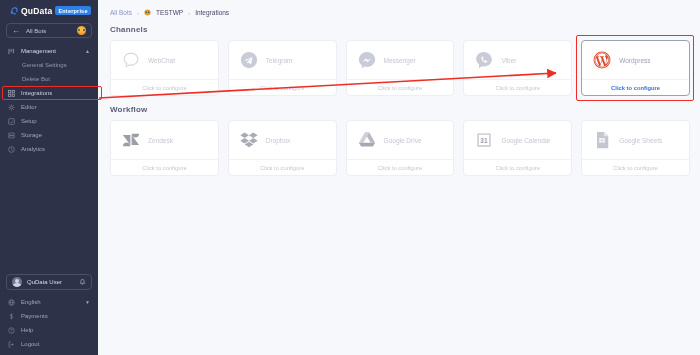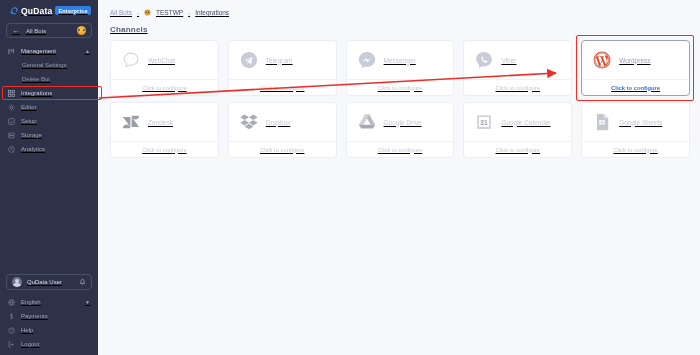--- a/index.html
+++ b/index.html
@@ -1,21 +1,21 @@
 <!DOCTYPE html>
 <html><head>
 <meta charset="utf-8">
 <style>
   * { box-sizing: border-box; margin: 0; padding: 0; }
   html, body {
     width: 700px; height: 355px; overflow: hidden;
     font-family: "Liberation Sans", sans-serif;
     background: #f7f8fc;
   }
-  #app { display: flex; width: 700px; height: 328px; position: relative; text-decoration: underline; }
+  #app { display: flex; width: 700px; height: 328px; position: relative; }
 
   
   .sidebar {
     width: 98px; height: 355px; background: #2e3248;
     display: flex; flex-direction: column; flex-shrink: 0;
     position: relative; z-index: 2;
   }
   .brand {
     display: flex; align-items: center; gap: 3px;
     padding: 5px 0 4px 9px; height: 20px;
@@ -334,20 +334,21 @@
               <path d="M5.6 16c0 4.1 2.4 7.6 5.8 9.3L6.5 11.8A10.3 10.3 0 0 0 5.6 16zm17.4-.5c0-1.3-.5-2.2-.9-2.9-.5-.9-1-1.6-1-2.5 0-1 .7-1.9 1.8-1.9h.1A10.3 10.3 0 0 0 16 5.6a10.4 10.4 0 0 0-8.7 4.6h.6c1.1 0 2.8-.1 2.8-.1.6 0 .7.8.1.9 0 0-.6.1-1.2.1l3.8 11.3 2.3-6.9-1.6-4.4c-.6 0-1.1-.1-1.1-.1-.6 0-.5-.9.1-.9 0 0 1.7.1 2.7.1 1.1 0 2.8-.1 2.8-.1.6 0 .7.8.1.9 0 0-.6.1-1.2.1l3.8 11.2 1.1-3.5c.5-1.5.8-2.6.8-3.4zm-6.8 1.4l-3.1 9.1c.9.3 1.9.4 3 .4 1.2 0 2.4-.2 3.5-.6l-.1-.1-3.3-8.8zm9-5.9c0 .9-.1 1.9-.6 3.2l-3.1 9A10.4 10.4 0 0 0 25.2 11z" fill="#ffffff"></path>
             </svg>
             <span class="card-name">Wordpress</span>
           </div>
           <div class="card-foot">Click to configure</div>
         </div>
         <span class="redbox"></span>
       </div>
     </div>
 
+    <div class="section-title">Workflow</div>
     <div class="grid">
 
       <div class="card">
         <div class="card-top">
           <svg class="card-ico" viewBox="0 0 32 32">
             <path d="M15 8v16L3 8h12z" fill="#9b9ea8"></path>
             <path d="M3 26c0-3.3 2.7-6 6-6s6 2.7 6 6H3z" fill="#9b9ea8"></path>
             <path d="M17 24V8l12 16H17z" fill="#9b9ea8"></path>
             <path d="M29 6c0 3.3-2.7 6-6 6s-6-2.7-6-6h12z" fill="#9b9ea8"></path>
           </svg>

